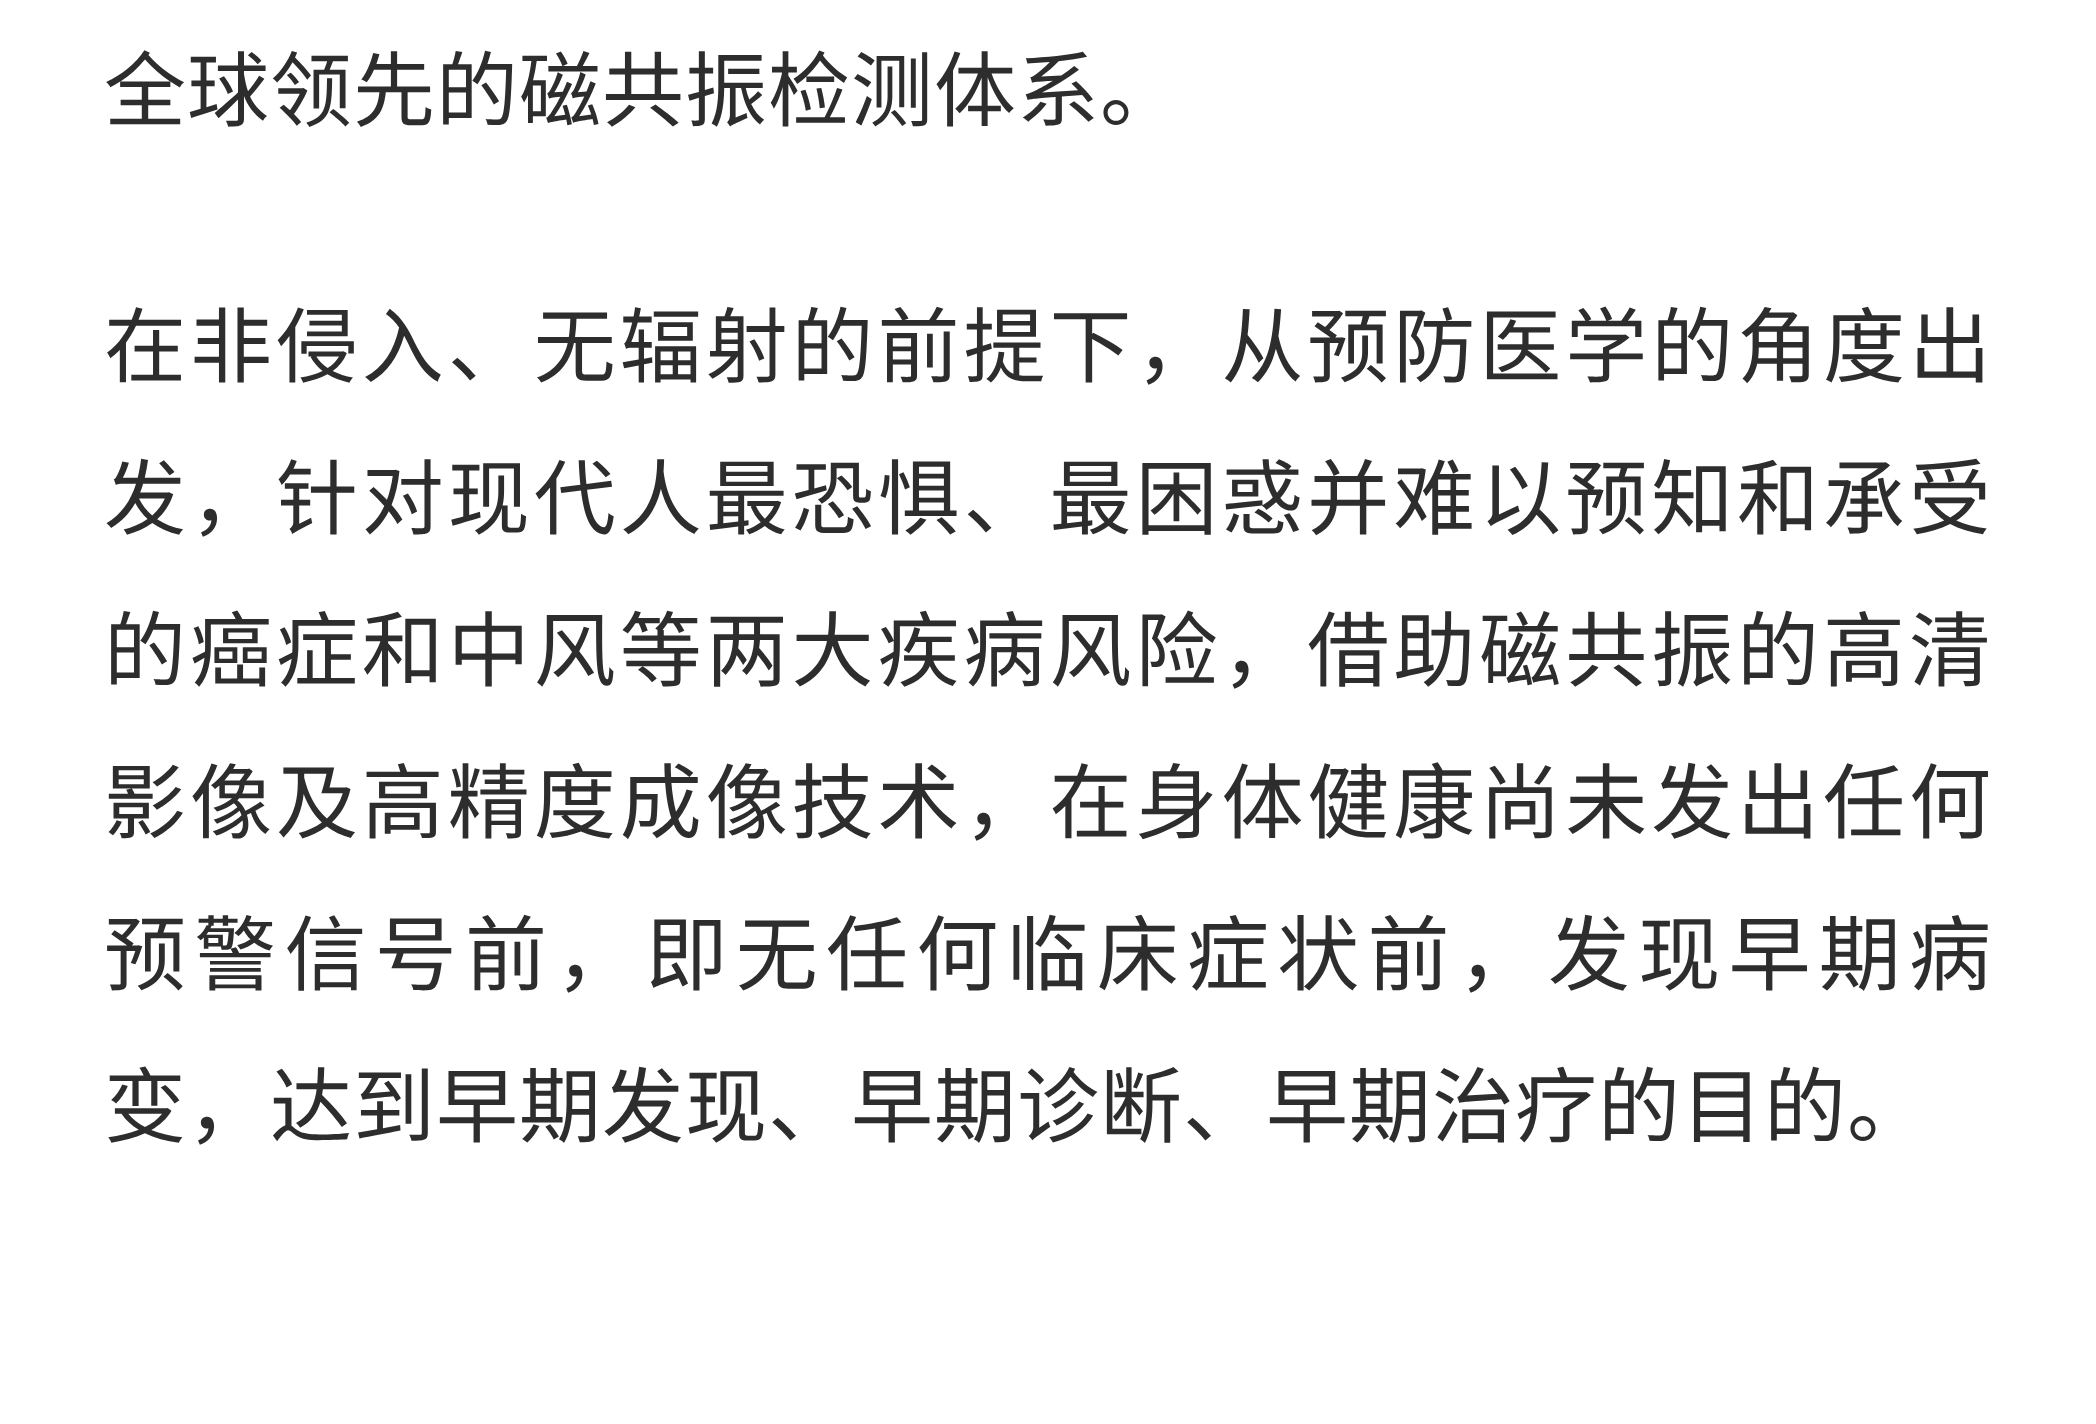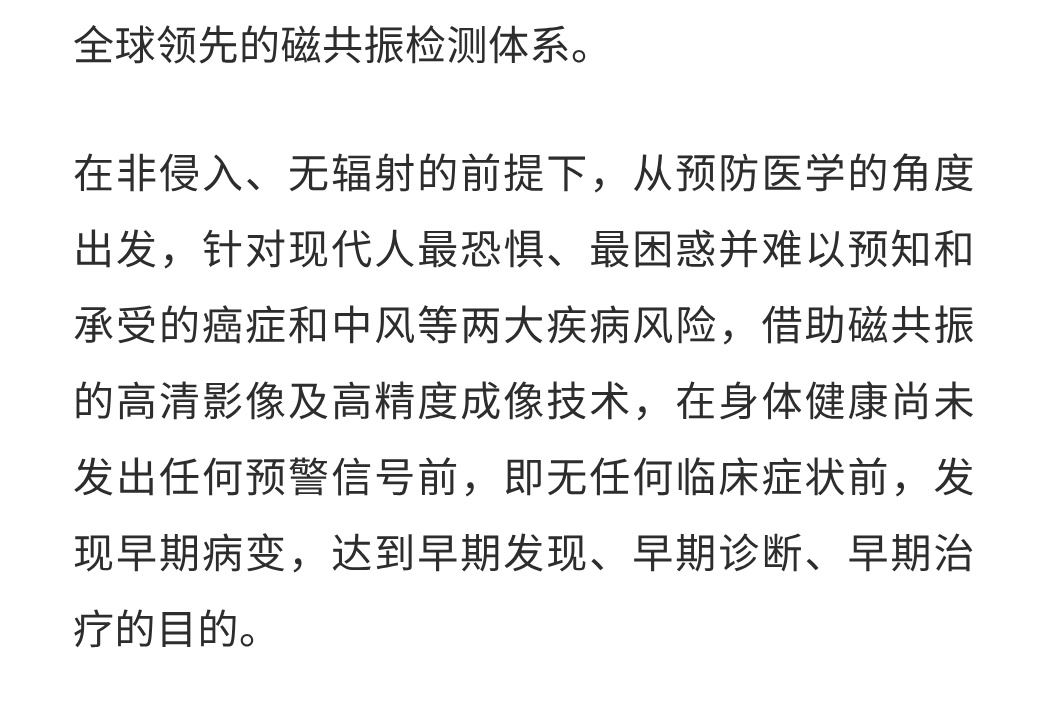--- a/index.html
+++ b/index.html
@@ -11,21 +11,21 @@
     width: 1048px;
     height: 712px;
     overflow: hidden;
     font-family: "Liberation Sans", "DejaVu Sans", sans-serif;
     color: #2b2b2b;
   }
   .page {
     box-sizing: border-box;
     width: 1048px;
     height: 712px;
-    padding: 0 73px;
+    padding: 0 52px;
     background: #ffffff;
   }
   .article {
     padding-top: 8px;
   }
   .para {
     font-size: 41px;
     line-height: 76px;
     letter-spacing: 0.5px;
     color: #2d2d2d;

